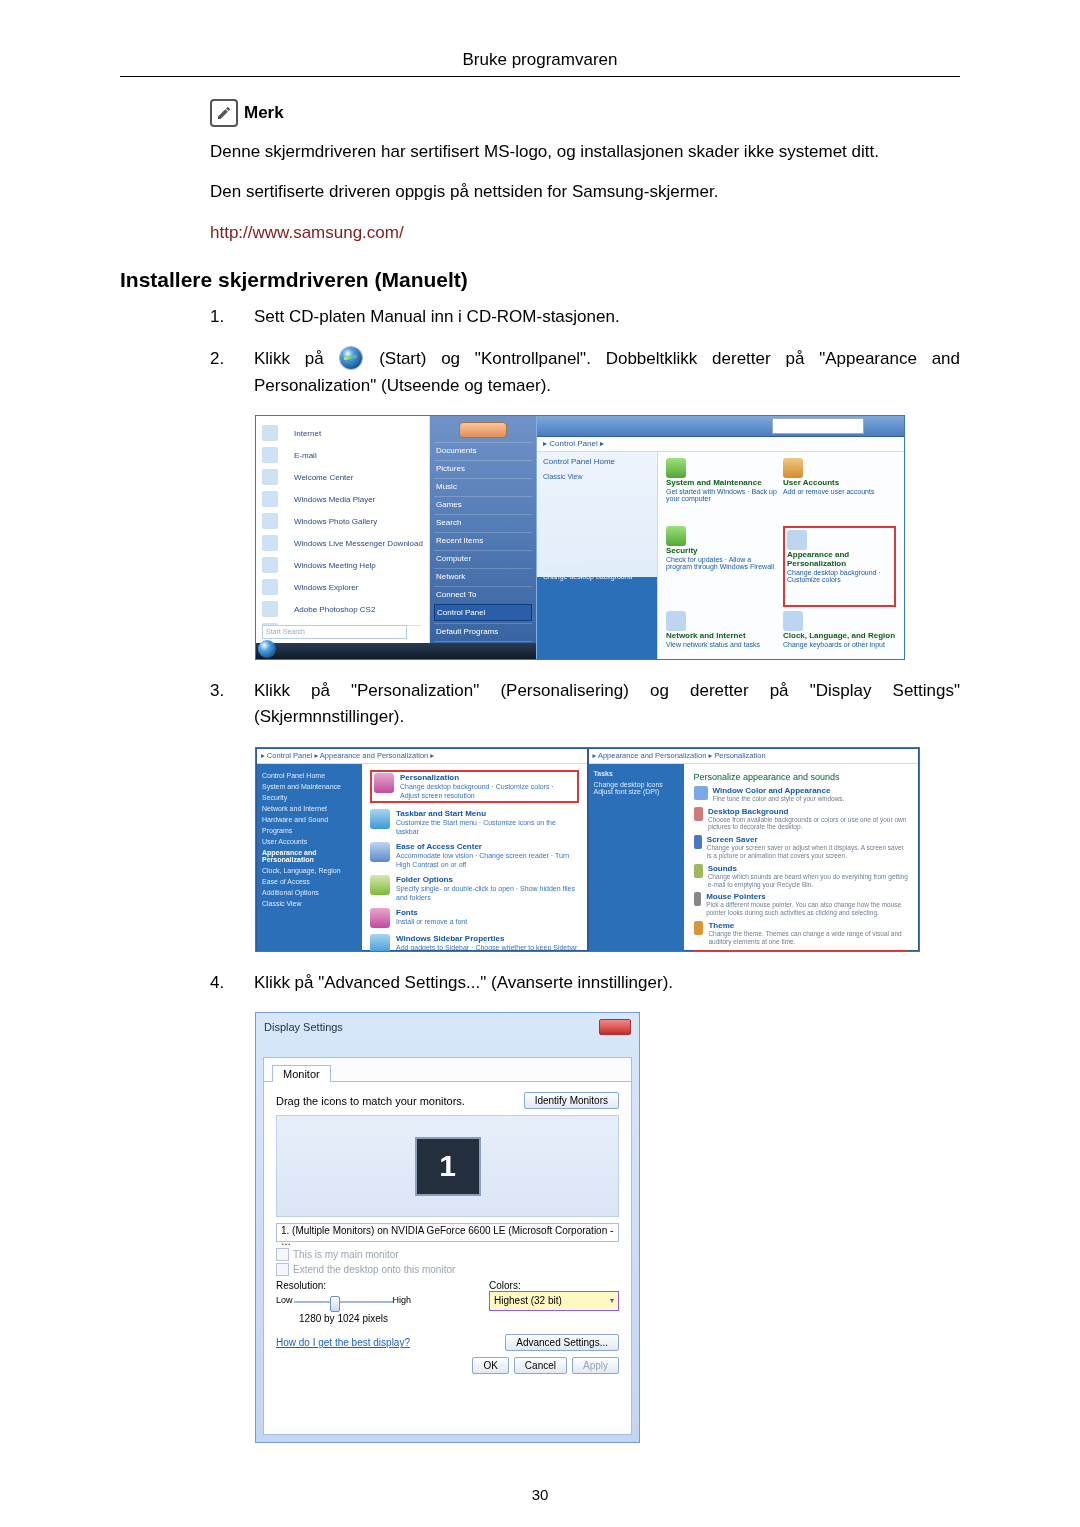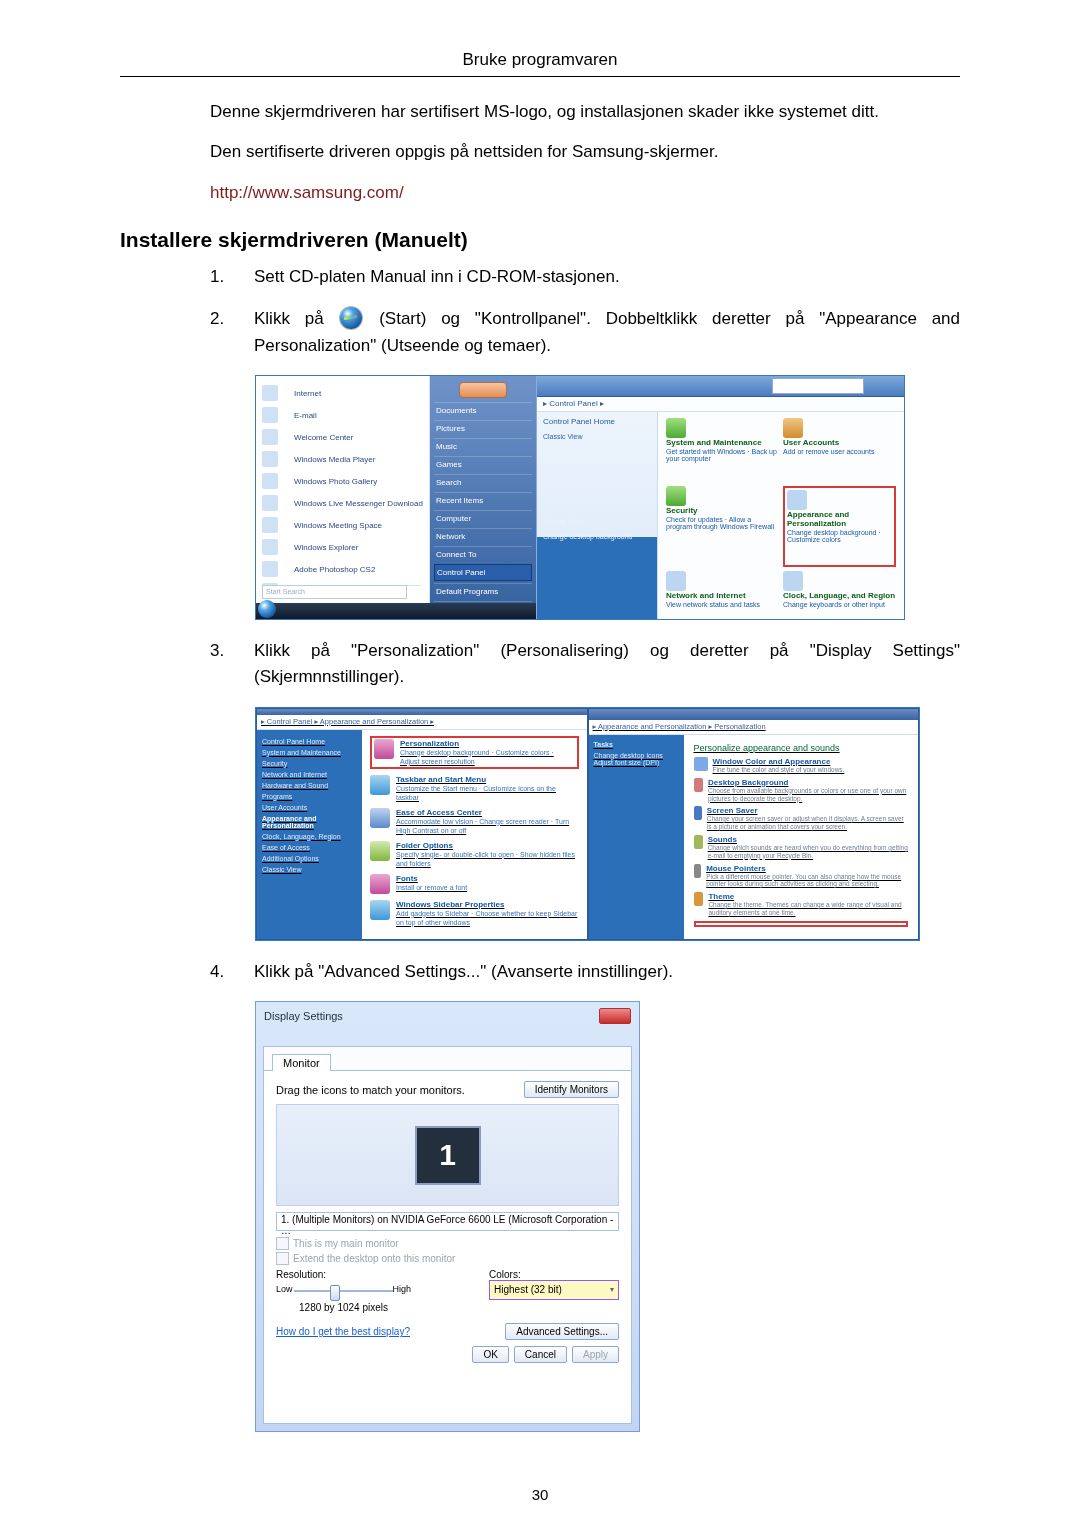--- a/index.html
+++ b/index.html
@@ -147,21 +147,21 @@
   .ss1-right .main{flex:1;padding:6px 8px;display:grid;grid-template-columns:1fr 1fr;gap:4px;}
   .ss1-right .main .cat{font-size:8px;color:#1d5a2b;}
   .ss1-right .main .cat b{color:#0e5d18;display:block;}
   .ss1-right .main .cat .sub{color:#1a5aa6;font-size:7px;display:block;margin-top:1px;}
   .ss1-right .main .hlbox{border:2px solid #d83a3a;padding:2px;}
   .ss1-right .main .ic{display:inline-block;width:20px;height:20px;background:#bcd6f1;border-radius:3px;vertical-align:top;margin-right:2px;}
   .ss1-right .main .ic.grn{background:linear-gradient(#9fe07e,#4fa933);}
   .ss1-right .main .ic.org{background:linear-gradient(#eec884,#d28d2b);}
 
   
-  .ss2{ width: 665px; height: 234px; display:flex; background:#526079; padding:0;text-decoration:underline;}
+  .ss2{ width: 665px; height: 205px; display:flex; background:#526079; padding:0;}
   .ss2 .panel{flex:1;background:#fff;border:1px solid #2c5aa0;display:flex;flex-direction:column;}
   .ss2 .tb{height:18px;background:linear-gradient(#6a8dc0,#3b63a4);}
   .ss2 .addr{height:14px;border-bottom:1px solid #d0ddef;font-size:7.5px;color:#3b60a0;padding:0 4px;line-height:14px;}
   .ss2 .body{display:flex;flex:1;}
   .ss2 .side{width:95px;background:#2b6fb8;color:#dfeafb;font-size:7px;padding:6px 5px;}
   .ss2 .side .it{padding:2px 0;}
   .ss2 .main{flex:1;padding:6px 8px;font-size:8px;color:#1a5aa6;}
   .ss2 .main .row{display:flex;gap:6px;margin-bottom:6px;align-items:flex-start;}
   .ss2 .main .row .ic{width:20px;height:20px;border-radius:3px;flex-shrink:0;}
   .ss2 .main .row .ic.c1{background:linear-gradient(#e9a8cf,#c24a9c);}
@@ -221,20 +221,28 @@
 </style>
 </head>
 <body>
 
 <div class="page">
 
   <div class="doc-title">Bruke programvaren</div>
   <hr class="hr">
 
   <div class="indent1">
+    <div class="note-row">
+      <span class="note-icon">
+        <svg viewBox="0 0 24 24">
+            <path fill="#555" d="M3 17.25V21h3.75L17.81 9.94l-3.75-3.75L3 17.25zM20.71 7.04a1 1 0 0 0 0-1.41l-2.34-2.34a1 1 0 0 0-1.41 0l-1.83 1.83 3.75 3.75 1.83-1.83z"></path>
+          </svg>
+      </span>
+      <span class="note-text">Merk</span>
+    </div>
     <p class="para">Denne skjermdriveren har sertifisert MS-logo, og installasjonen skader ikke systemet ditt.</p>
     <p class="para">Den sertifiserte driveren oppgis på nettsiden for Samsung-skjermer.</p>
     <p class="para link">http://www.samsung.com/</p>
   </div>
 
   <h2 class="section">Installere skjermdriveren (Manuelt)</h2>
 
   <div class="indent1">
 
     <ol class="steps">
@@ -275,21 +283,21 @@
           <div class="row">
               <span class="ic"></span>
               <span>Windows Photo Gallery</span>
             </div>
           <div class="row">
               <span class="ic"></span>
               <span>Windows Live Messenger Download</span>
             </div>
           <div class="row">
               <span class="ic"></span>
-              <span>Windows Meeting Space</span>
+              <span>Windows Meeting Help</span>
             </div>
           <div class="row">
               <span class="ic"></span>
               <span>Windows Explorer</span>
             </div>
           <div class="row">
               <span class="ic"></span>
               <span>Adobe Photoshop CS2</span>
             </div>
           <div class="row">

